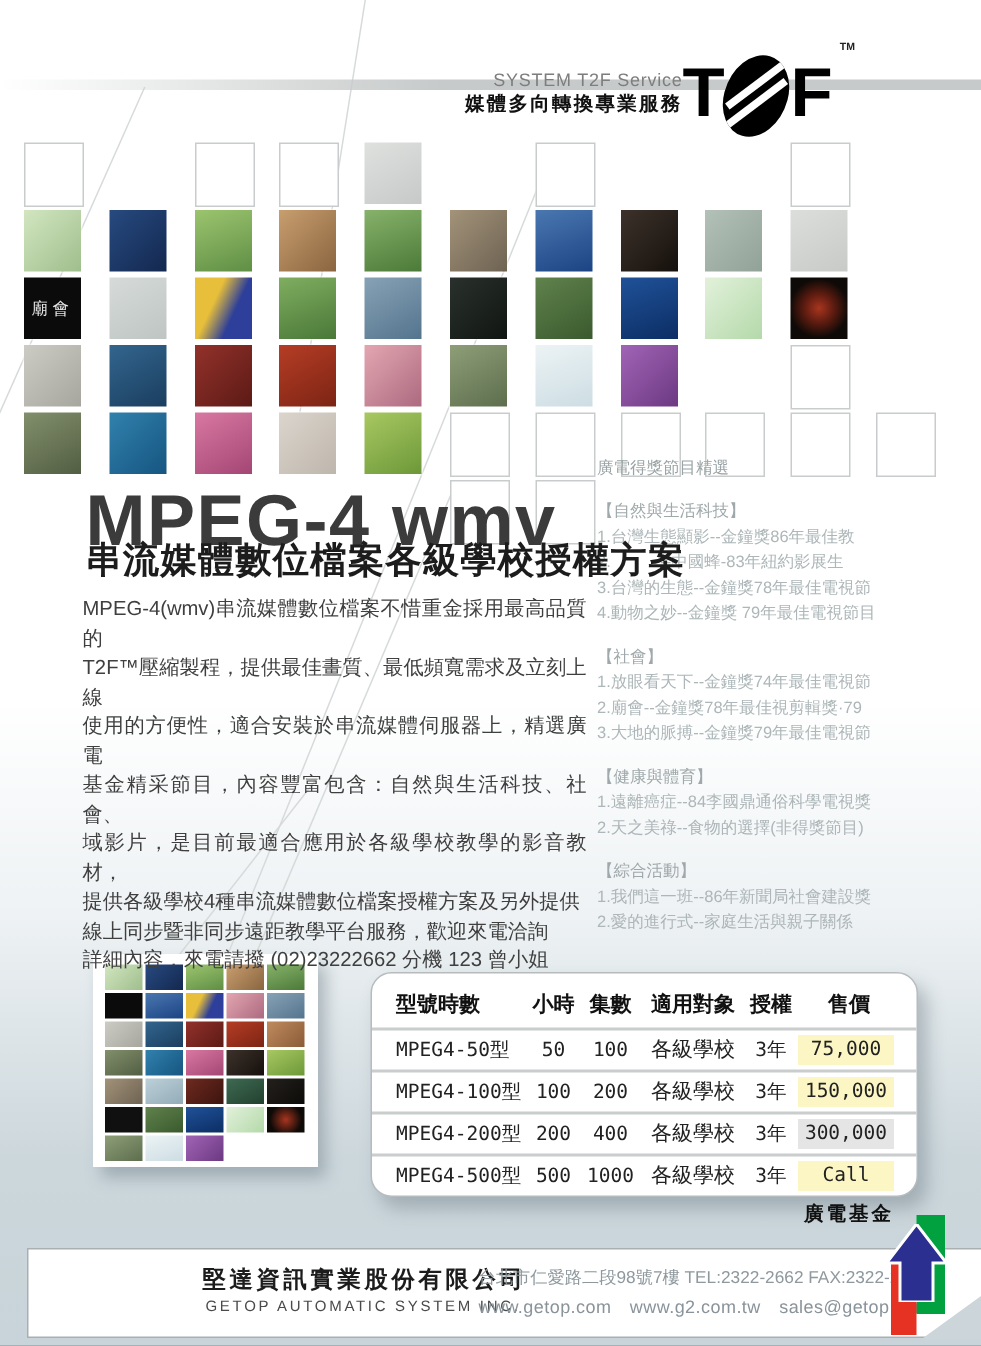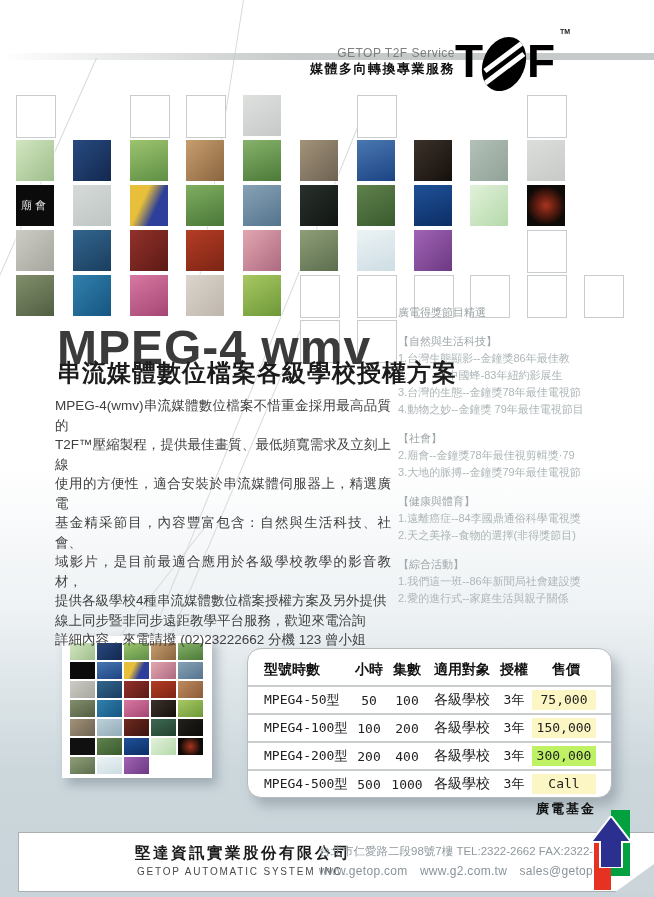--- a/index.html
+++ b/index.html
@@ -89,21 +89,21 @@
 
 <div id="page">
 
   <div class="dline" style="left:96px;top:58px;height:630px;transform:rotate(24deg);"></div>
   <div class="dline" style="left:243px;top:0;height:300px;transform:rotate(9deg);"></div>
   <div class="dline" style="left:360px;top:120px;height:560px;transform:rotate(22deg);"></div>
   <div class="dline" style="left:300px;top:330px;height:330px;transform:rotate(23deg);"></div>
   <div class="dline" style="left:210px;top:520px;height:170px;transform:rotate(38deg);"></div>
 
   <div id="gray-strip"></div>
-  <div id="service-label">GETOP T2F Service</div>
+  <div id="service-label">SYSTEM T2F Service</div>
   <div id="service-sublabel">媒體多向轉換專業服務</div>
   <div id="t2f-logo">
     <span class="t2f-letter lt">T</span>
     <span class="swoosh"></span>
     <span class="t2f-letter lf">F</span>
     <span class="tm">TM</span>
   </div>
 
   <div id="mosaic">
       <div class="tile tile-outline" style="left: 16px; top: 95px;"></div>
@@ -172,20 +172,21 @@
     </div>
 
   <div id="awards-panel">
       <div class="aw-title">廣電得獎節目精選</div>
       <div class="aw-head">【自然與生活科技】</div>
       <div class="aw-item">1.台灣生態顯影--金鐘獎86年最佳教</div>
       <div class="aw-item">2.　　　--中國蜂-83年紐約影展生</div>
       <div class="aw-item">3.台灣的生態--金鐘獎78年最佳電視節</div>
       <div class="aw-item">4.動物之妙--金鐘獎 79年最佳電視節目</div>
       <div class="aw-head">【社會】</div>
+      <div class="aw-item">1.放眼看天下--金鐘獎74年最佳電視節</div>
       <div class="aw-item">2.廟會--金鐘獎78年最佳視剪輯獎·79</div>
       <div class="aw-item">3.大地的脈搏--金鐘獎79年最佳電視節</div>
       <div class="aw-head">【健康與體育】</div>
       <div class="aw-item">1.遠離癌症--84李國鼎通俗科學電視獎</div>
       <div class="aw-item">2.天之美祿--食物的選擇(非得獎節目)</div>
       <div class="aw-head">【綜合活動】</div>
       <div class="aw-item">1.我們這一班--86年新聞局社會建設獎</div>
       <div class="aw-item">2.愛的進行式--家庭生活與親子關係</div>
     </div>
 
@@ -249,21 +250,21 @@
         <div class="tc tc3">各級學校</div>
         <div class="tc tc4">3年</div>
         <div class="tc tc5" style="background: rgb(251, 246, 195);">150,000</div>
       </div>
       <div class="trow tdata">
         <div class="tc tc0">MPEG4-200型</div>
         <div class="tc tc1">200</div>
         <div class="tc tc2">400</div>
         <div class="tc tc3">各級學校</div>
         <div class="tc tc4">3年</div>
-        <div class="tc tc5" style="background: #bef264;">300,000</div>
+        <div class="tc tc5" style="background: #e5e5e5;">300,000</div>
       </div>
       <div class="trow tdata">
         <div class="tc tc0">MPEG4-500型</div>
         <div class="tc tc1">500</div>
         <div class="tc tc2">1000</div>
         <div class="tc tc3">各級學校</div>
         <div class="tc tc4">3年</div>
         <div class="tc tc5" style="background: rgb(251, 246, 195);">Call</div>
       </div>
     </div>

